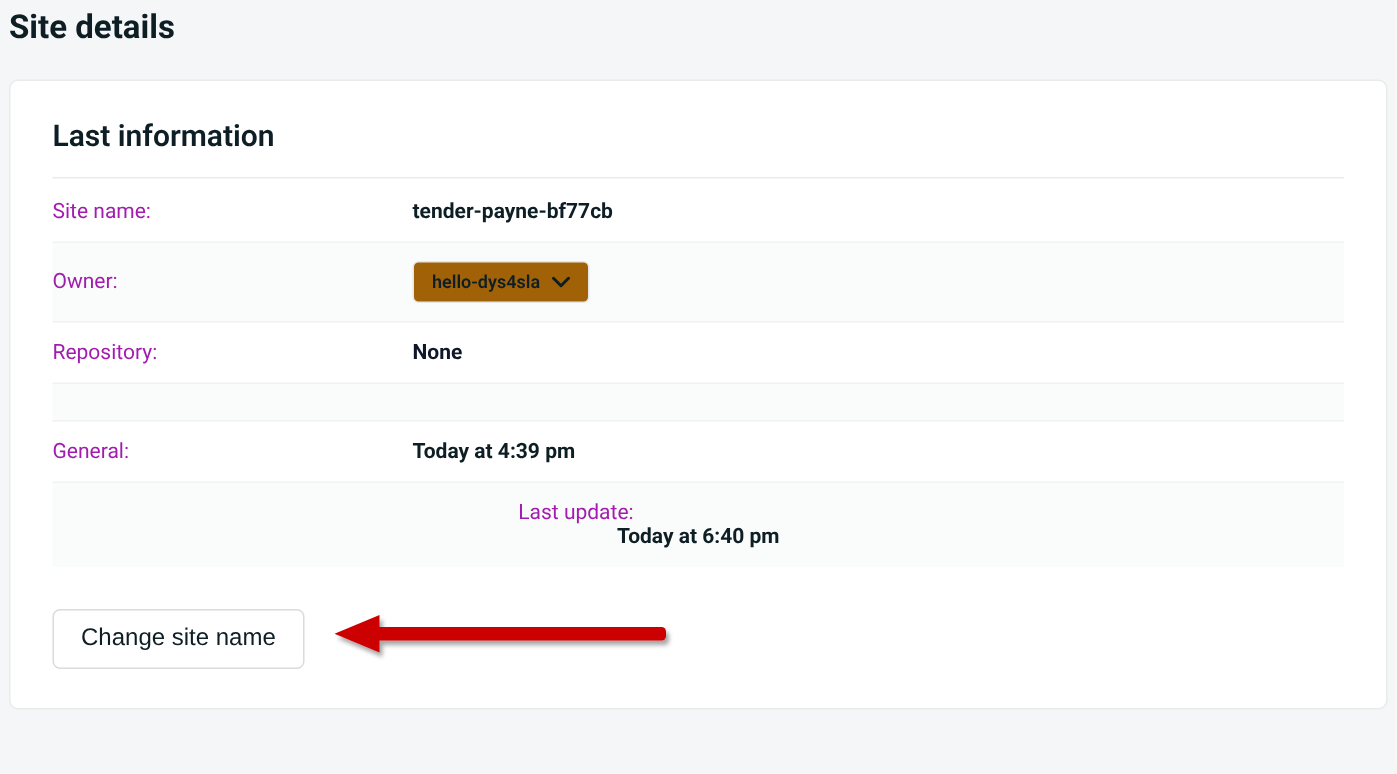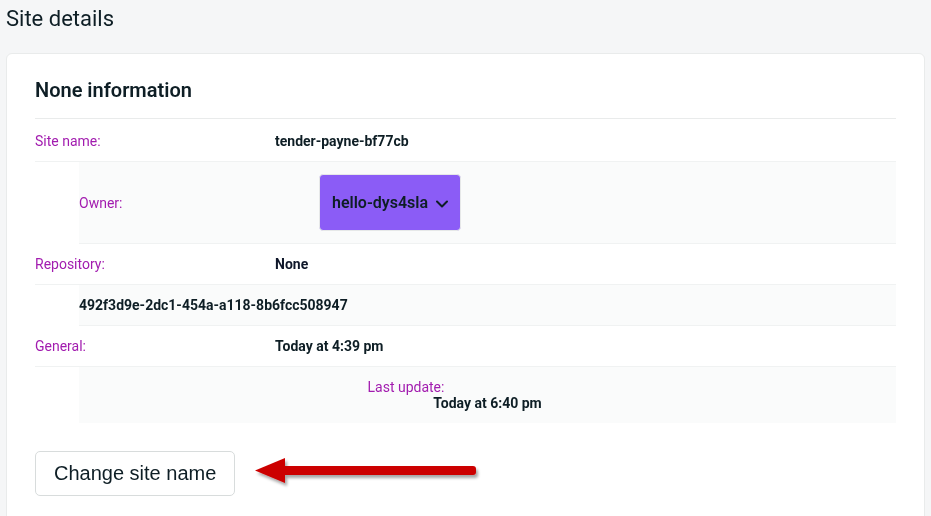--- a/index.html
+++ b/index.html
@@ -1,45 +1,45 @@
 <!DOCTYPE html>
 <html><head>
   <meta charset="utf-8">
   <style>
     * { box-sizing: border-box; margin: 0; padding: 0; }
     body { font-family: -apple-system, BlinkMacSystemFont, "Segoe UI", Roboto, Helvetica, Arial, sans-serif; background: #f5f6f7; color: #0e1e25; width: 931px; height: 516px; overflow: hidden; }
     .page { padding: 6px 6px 0 6px; }
     .page-header { padding: 0 0 12px 0; }
-    .page-title { font-size: 22px; font-weight: 400; color: #0e1e25; margin-bottom: 4px; }
+    .page-title { font-size: 22px; font-weight: 700; color: #0e1e25; margin-bottom: 4px; }
     .page-subtitle { font-size: 14px; color: #7d8589; }
     .card { background: #fff; border: 1px solid #e9ebeb; border-radius: 6px; padding: 24px 28px 26px 28px; margin-top: 6px; }
     .card-title { font-size: 20px; font-weight: 600; color: #0e1e25; padding-bottom: 16px; border-bottom: 1px solid #e9ebeb; }
     .info-list { margin-top: 2px; }
     .info-row { display: flex; align-items: center; padding: 12px 0; border-bottom: 1px solid #f0f2f2; }
     .info-row:last-child { border-bottom: none; flex-direction: column; }
-    .info-row.alt { background: #fafbfb; margin-left: 44px; }
+    .info-row.alt { background: #fafbfb; }
     .info-label { width: 240px; font-size: 14px; color: #a21caf; }
     .info-value { font-size: 14px; font-weight: 700; color: #0e1e25; }
     .info-value.muted { color: #0f172a; font-weight: 700; }
-    .owner-select { display: inline-flex; align-items: center; gap: 8px; background: #8b5cf6; border: 1px solid #e6e8e8; border-radius: 4px; padding: 18px 12px; font-size: 16px; font-weight: 600; color: #0e1e25; cursor: pointer; }
+    .owner-select { display: inline-flex; align-items: center; gap: 8px; background: #a16207; border: 1px solid #e6e8e8; border-radius: 4px; padding: 6px 12px; font-size: 12px; font-weight: 600; color: #0e1e25; cursor: pointer; }
     .owner-select svg { width: 12px; height: 8px; }
     .card-actions { margin-top: 28px; display: flex; align-items: center; gap: 20px; }
-    .btn { display: inline-flex; align-items: center; justify-content: center; padding: 10px 18px; font-size: 20px; font-weight: 500; color: #0e1e25; background: #fff; border: 1px solid #d8dcdc; border-radius: 5px; cursor: pointer; }
+    .btn { display: inline-flex; align-items: center; justify-content: center; padding: 10px 18px; font-size: 16px; font-weight: 500; color: #0e1e25; background: #fff; border: 1px solid #d8dcdc; border-radius: 5px; cursor: pointer; }
     .arrow-annotation { position: relative; display: inline-block; }
   </style>
 </head>
 <body>
 
 <div class="page">
   <div class="page-header">
     <h1 class="page-title">Site details</h1>
   </div>
 
   <div class="card">
-    <h2 class="card-title">None information</h2>
+    <h2 class="card-title">Last information</h2>
 
     <div class="info-list">
 
       <div class="info-row">
         <div class="info-label">Site name:</div>
         <div class="info-value">tender-payne-bf77cb</div>
       </div>
 
       <div class="info-row alt">
         <div class="info-label">Owner:</div>
@@ -52,21 +52,20 @@
           </span>
         </div>
       </div>
 
       <div class="info-row">
         <div class="info-label">Repository:</div>
         <div class="info-value muted">None</div>
       </div>
 
       <div class="info-row alt">
-        <div class="info-value">492f3d9e-2dc1-454a-a118-8b6fcc508947</div>
       </div>
 
       <div class="info-row">
         <div class="info-label">General:</div>
         <div class="info-value">Today at 4:39 pm</div>
       </div>
 
       <div class="info-row alt">
         <div class="info-label">Last update:</div>
         <div class="info-value">Today at 6:40 pm</div>

